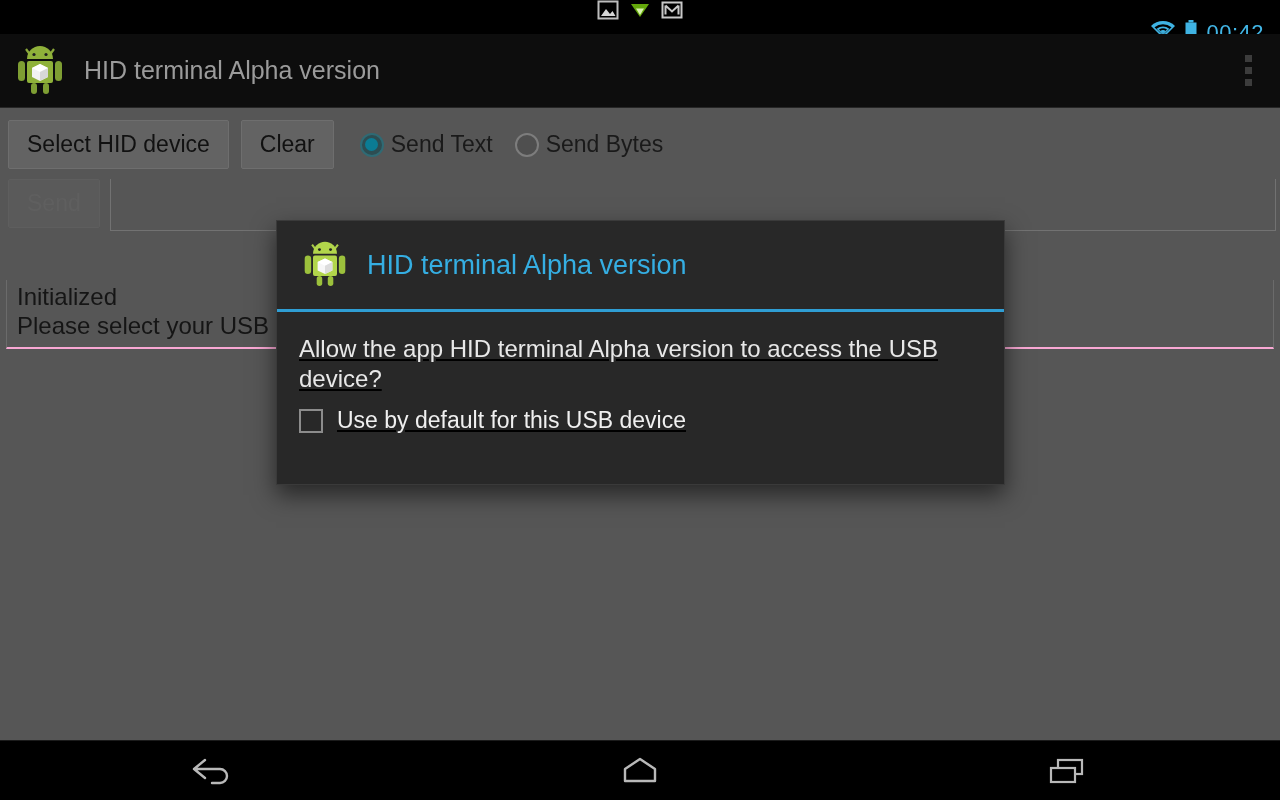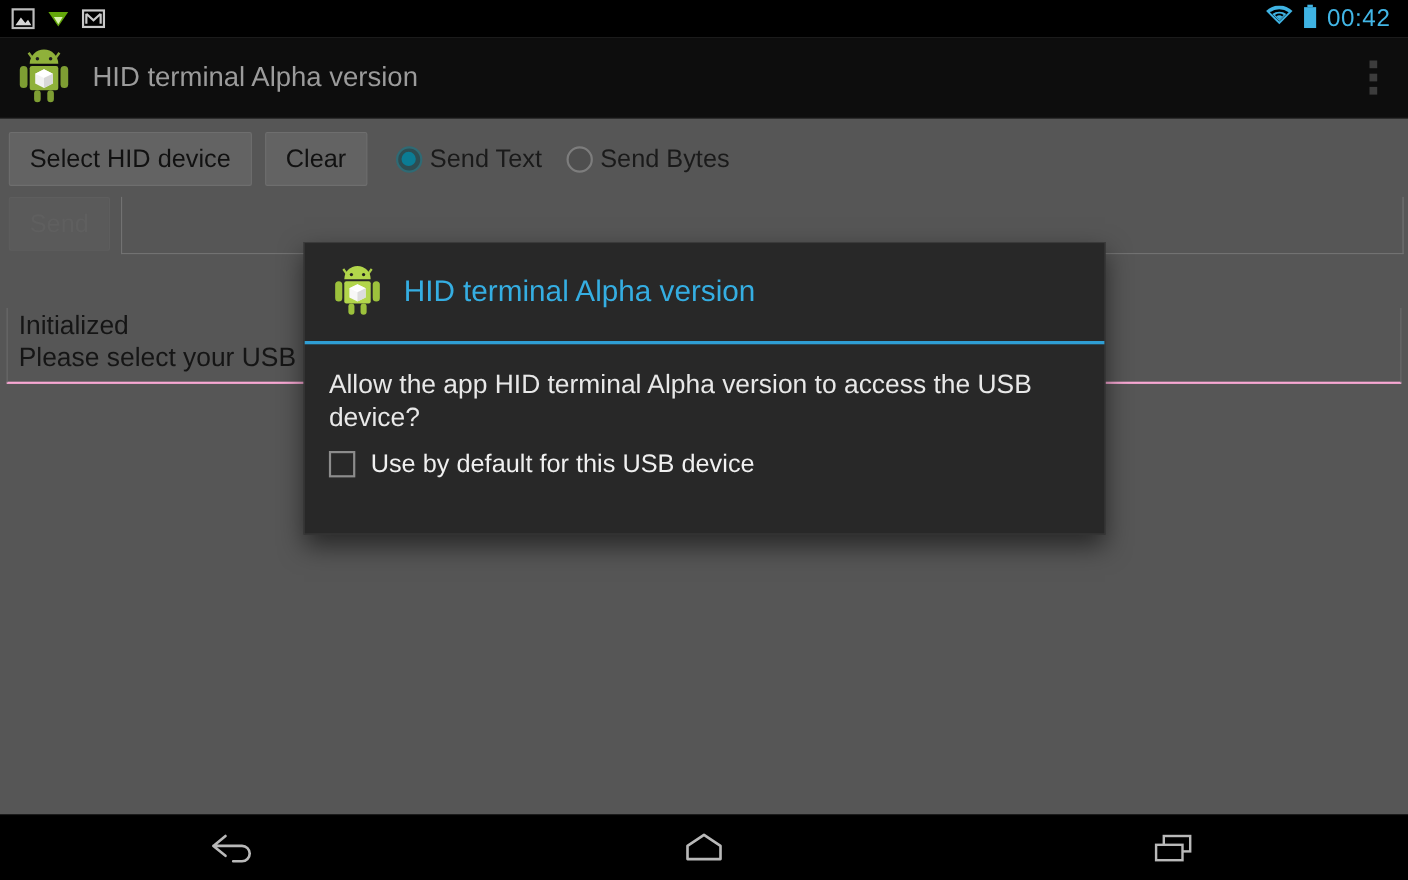--- a/index.html
+++ b/index.html
@@ -15,20 +15,21 @@
     background: #565656;
   }
 
   
   .statusbar {
     position: absolute; top: 0; left: 0;
     width: 1280px; height: 34px;
     background: #000;
     display: flex; align-items: center;
     padding: 0 10px;
+    flex-direction: column;
   }
   .sb-left { display: flex; align-items: center; gap: 10px; }
   .sb-right { margin-left: auto; display: flex; align-items: center; gap: 8px; padding-right: 6px; }
   .sb-clock {
     color: #42b6e6; font-size: 22px; letter-spacing: 0.5px;
     line-height: 1; font-family: "Liberation Sans", sans-serif;
   }
   .icon-img { width: 22px; height: 20px; }
 
   
@@ -117,21 +118,21 @@
     background: #282828;
     border: 1px solid #3a3a3a;
     box-shadow: 0 10px 22px rgba(0,0,0,0.55);
   }
   .dlg-header {
     display: flex; align-items: center;
     padding: 16px 0 16px 24px;
     border-bottom: 3px solid #2f9ed4;
   }
   .dlg-title { color: #35aee2; font-size: 27px; margin-left: 18px; }
-  .dlg-body { padding: 22px 22px 10px 22px; min-height: 172px; }
+  .dlg-body { padding: 22px 22px 10px 22px; min-height: 172px; text-decoration: underline; }
   .dlg-message {
     color: #e8e8e8; font-size: 24px; line-height: 1.25;
   }
   .dlg-check-row {
     display: flex; align-items: center; gap: 14px;
     margin-top: 13px; cursor: pointer;
   }
   .checkbox {
     width: 24px; height: 24px;
     border: 2px solid #8c8c8c; background: transparent;

